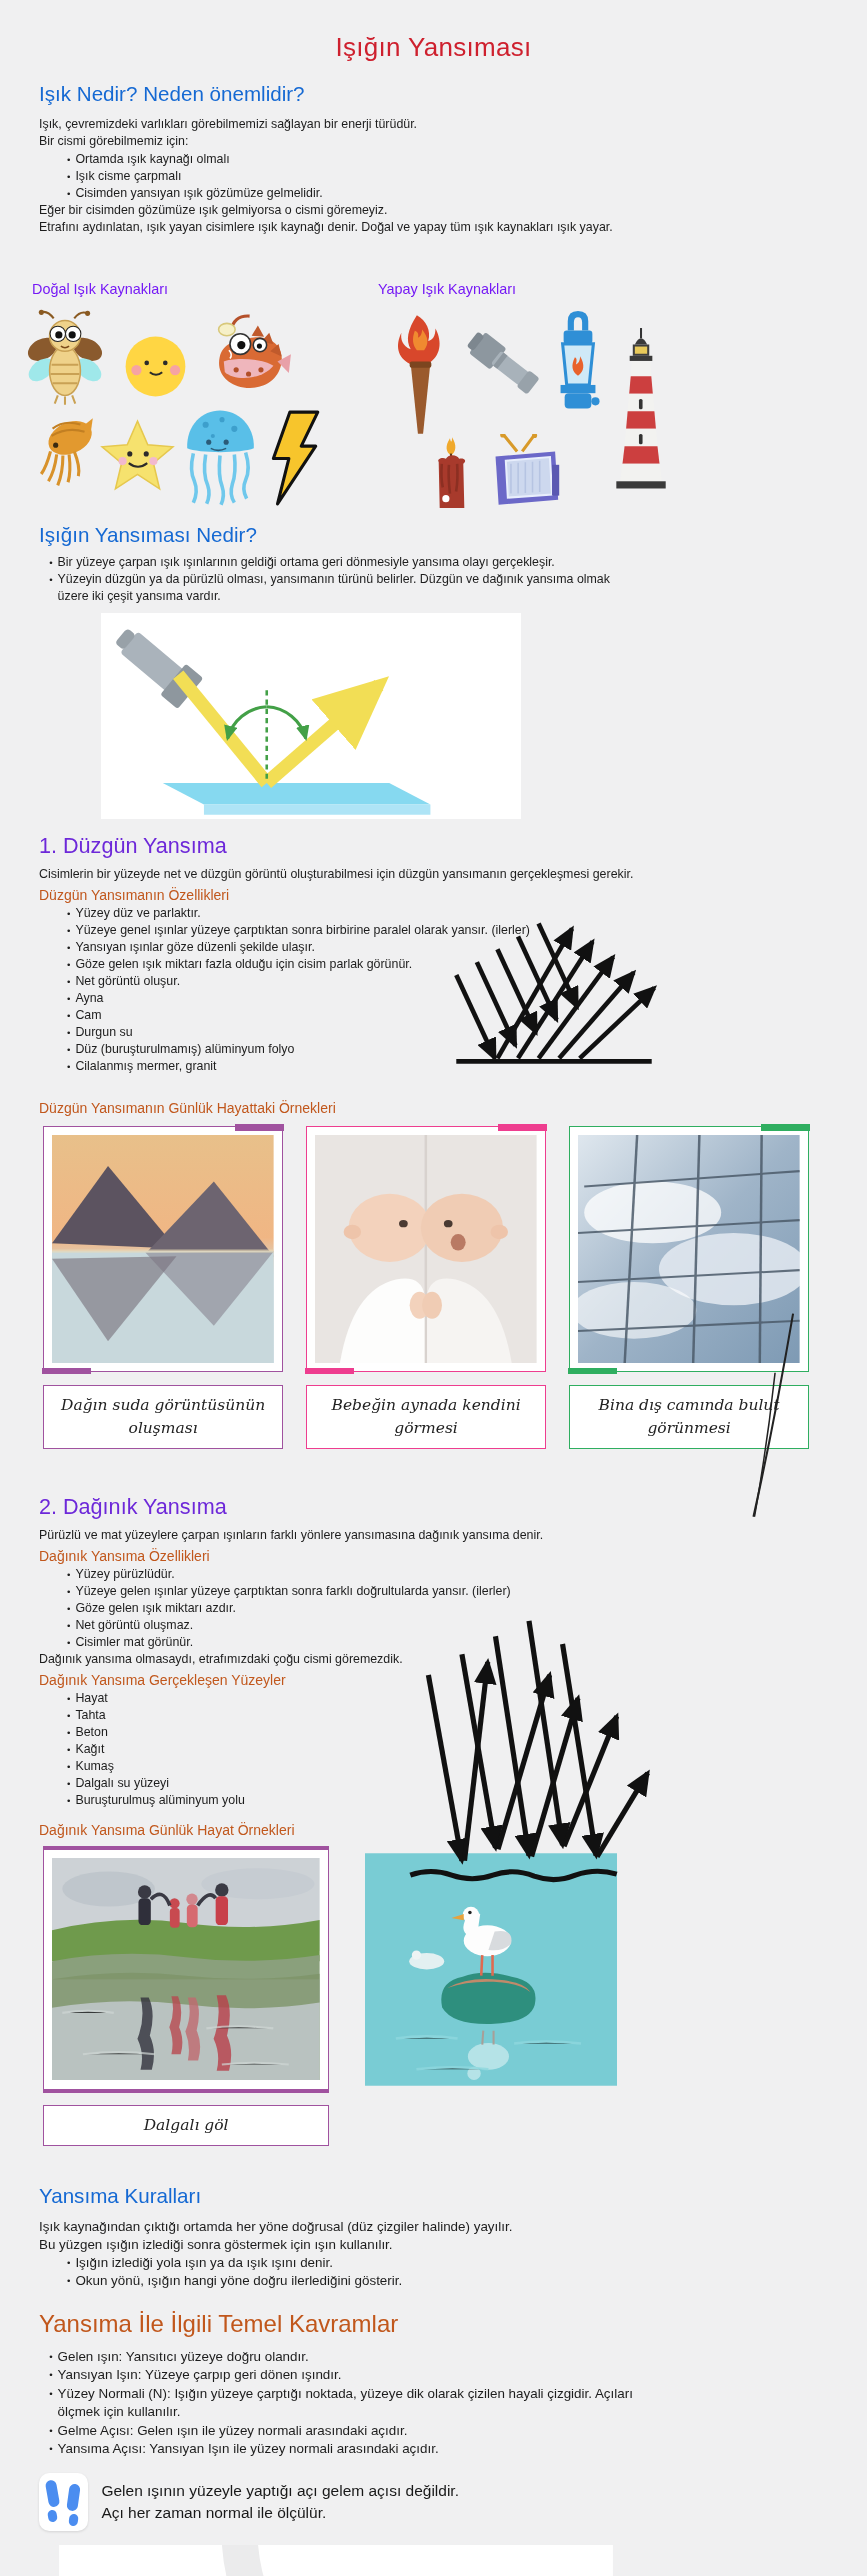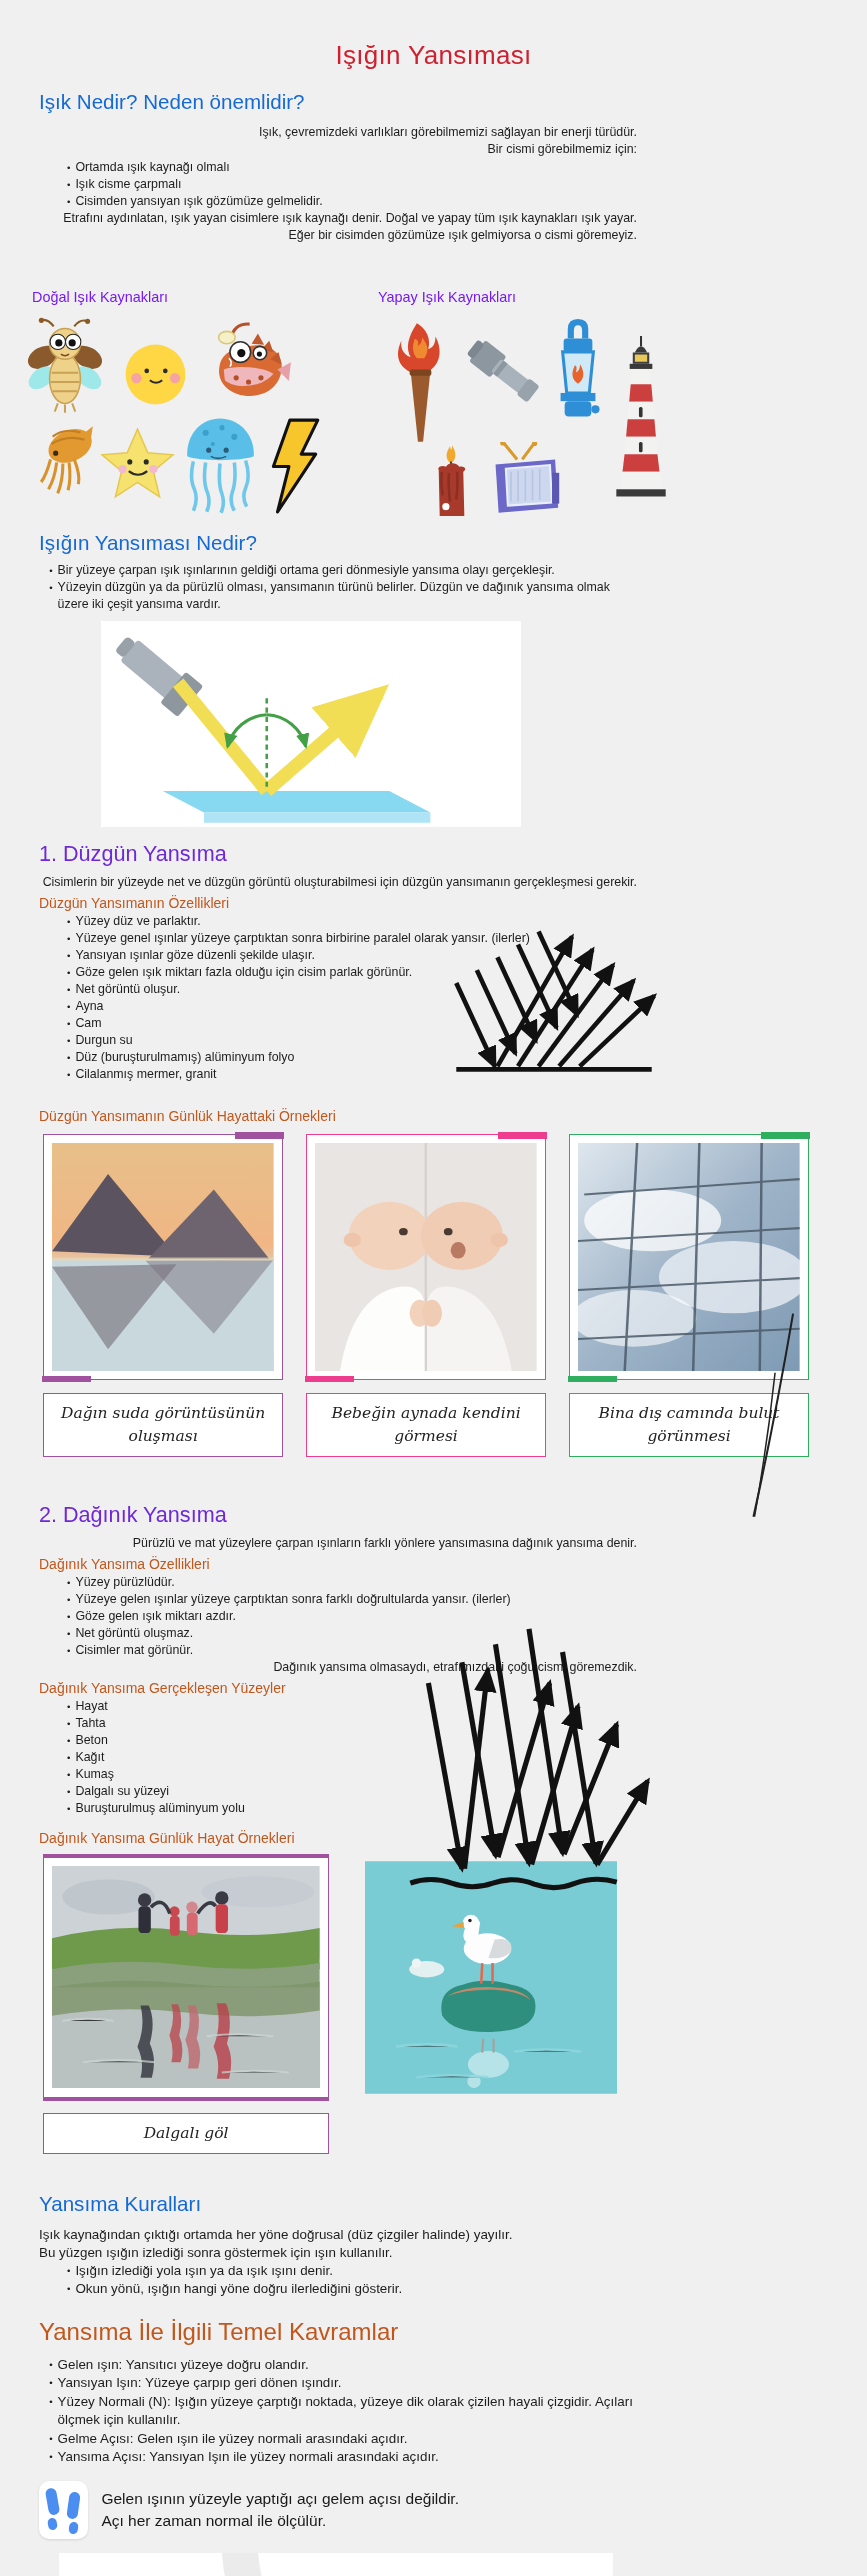--- a/index.html
+++ b/index.html
@@ -1,24 +1,24 @@
 <!DOCTYPE html>
 <html style="font-size:8.2px"><head>
 <meta charset="utf-8">
 <style>
   * { margin:0; padding:0; box-sizing:border-box; }
   body { font-family:"Liberation Sans", sans-serif; background:#e9e9ea; }
   #page { position:relative; width:867px; height:4075px; background:#f0f0f1; overflow:hidden; margin:0 auto; color:#1d1d1d; }
   .pad { padding-left:39px; padding-right:31px; }
-  #title { padding-top:40px; text-align:center; font-size:26px; color:#ce202e; letter-spacing:0.3px; }
+  #title { padding-top:32px; text-align:center; font-size:26px; color:#ce202e; letter-spacing:0.3px; }
   .h2 { font-size:20.6px; color:#1569d3; font-weight:400; }
   .h3 { font-size:21.6px; color:#6d28d9; font-weight:400; }
   .sub { font-size:14px; color:#c1571c; margin:3.1px 0 2.1px 0; }
   .bigorange { font-size:24px; color:#c1571c; font-weight:400; }
-  .t { font-size:12.4px; line-height:17.5px; max-width:598px;text-align:right; }
+  .t { font-size:12.4px; line-height:17.5px; max-width:598px; }
   .t2 { font-size:13.4px; line-height:18px; max-width:608px; }
   .brow { display:flex; font-size:12.4px; line-height:17px; max-width:567px; }
   .brow.big { font-size:13.4px; line-height:18.5px; max-width:608px; }
   .bdot { width:13.4px; flex:0 0 13.4px; text-align:center; font-size:9.8px; }
   .ind { margin-left:23px; }
   .ind2 { margin-left:5.2px; }
   .srcrow { display:flex; margin-top:44px; }
   .srcrow .col1 { margin-left:32px; width:319px; }
   .srcrow .col2 { margin-left:27px; }
   .srct { font-size:14.4px; color:#7519f5; }
@@ -78,22 +78,22 @@
           <span>Ortamda ışık kaynağı olmalı</span>
         </div>
       <div class="brow ind">
           <span class="bdot">•</span>
           <span>Işık cisme çarpmalı</span>
         </div>
       <div class="brow ind">
           <span class="bdot">•</span>
           <span>Cisimden yansıyan ışık gözümüze gelmelidir.</span>
         </div>
+      <div class="t">Eğer bir cisimden gözümüze ışık gelmiyorsa o cismi göremeyiz.</div>
       <div class="t">Etrafını aydınlatan, ışık yayan cisimlere ışık kaynağı denir. Doğal ve yapay tüm ışık kaynakları ışık yayar.</div>
-      <div class="t">Eğer bir cisimden gözümüze ışık gelmiyorsa o cismi göremeyiz.</div>
     </div>
   </div>
 
   <div class="srcrow">
     <div class="col1 srct">Doğal Işık Kaynakları</div>
     <div class="col2 srct">Yapay Işık Kaynakları</div>
   </div>
 
   <div id="icons">
 

